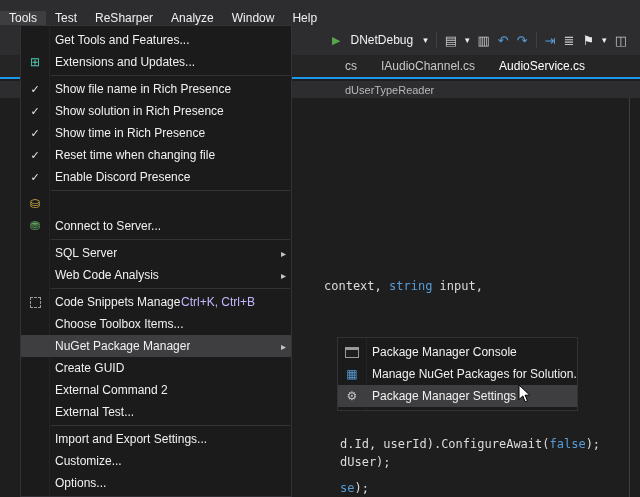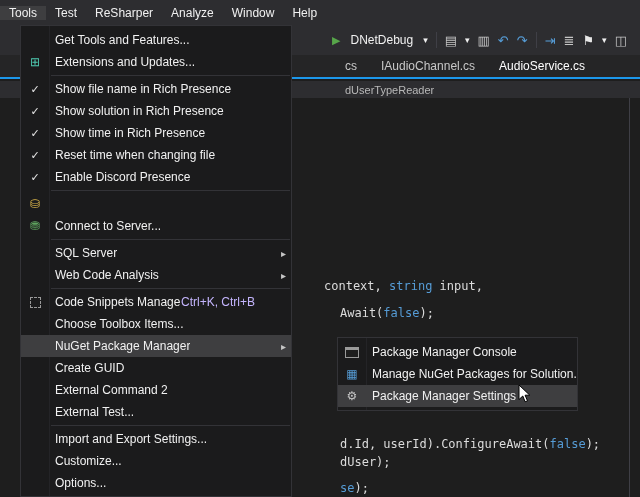--- a/index.html
+++ b/index.html
@@ -6,21 +6,21 @@
   body {
     width:640px; height:497px; position:relative; overflow:hidden;
     background:#1e1e1e; font-family:"Liberation Sans", sans-serif;
     -webkit-font-smoothing:antialiased;
   }
   .stage { position:absolute; inset:0; width:640px; height:497px; }
 
   
   .menubar {
     position:absolute; top:0; left:0; right:0; height:25px;
-    background:#2d2d30; display:flex; align-items:center;
+    background:#2d2d30; display:flex; align-items:flex-end;
     color:#f1f1f1; font-size:12px; z-index:6;
   }
   .mb-item { padding:0 9px; display:flex; align-items:center; cursor:default; }
   .mb-item.active { background:#3e3e40; }
 
   
   .toolbar {
     position:absolute; top:25px; left:0; right:0; height:30px;
     background:#2d2d30; display:flex; align-items:center;
     padding-left:332px; box-sizing:border-box; gap:8px;
@@ -134,21 +134,20 @@
     <div class="tab">IAudioChannel.cs</div>
     <div class="tab selected">AudioService.cs</div>
   </div>
 
   <div class="navbar">
     <span>dUserTypeReader</span>
   </div>
 
   <div class="vline"></div>
   <div class="code f1"><span>context, </span><span class="kw">string</span><span> input,</span></div>
-  <div class="code f2"><span>Await(</span><span class="kw">false</span><span>);</span></div>
   <div class="code f3"><span>d.Id, userId).ConfigureAwait(</span><span class="kw">false</span><span>);</span></div>
   <div class="code f4"><span>dUser);</span><span class="kw"></span><span></span></div>
   <div class="code f5"><span></span><span class="kw">se</span><span>);</span></div>
 
   <div class="menu tools-menu">
     <div class="gutline"></div>
 
     <div class="mi">
       <span class="gut"></span>
       <span class="lbl">Get Tools and Features...</span>

